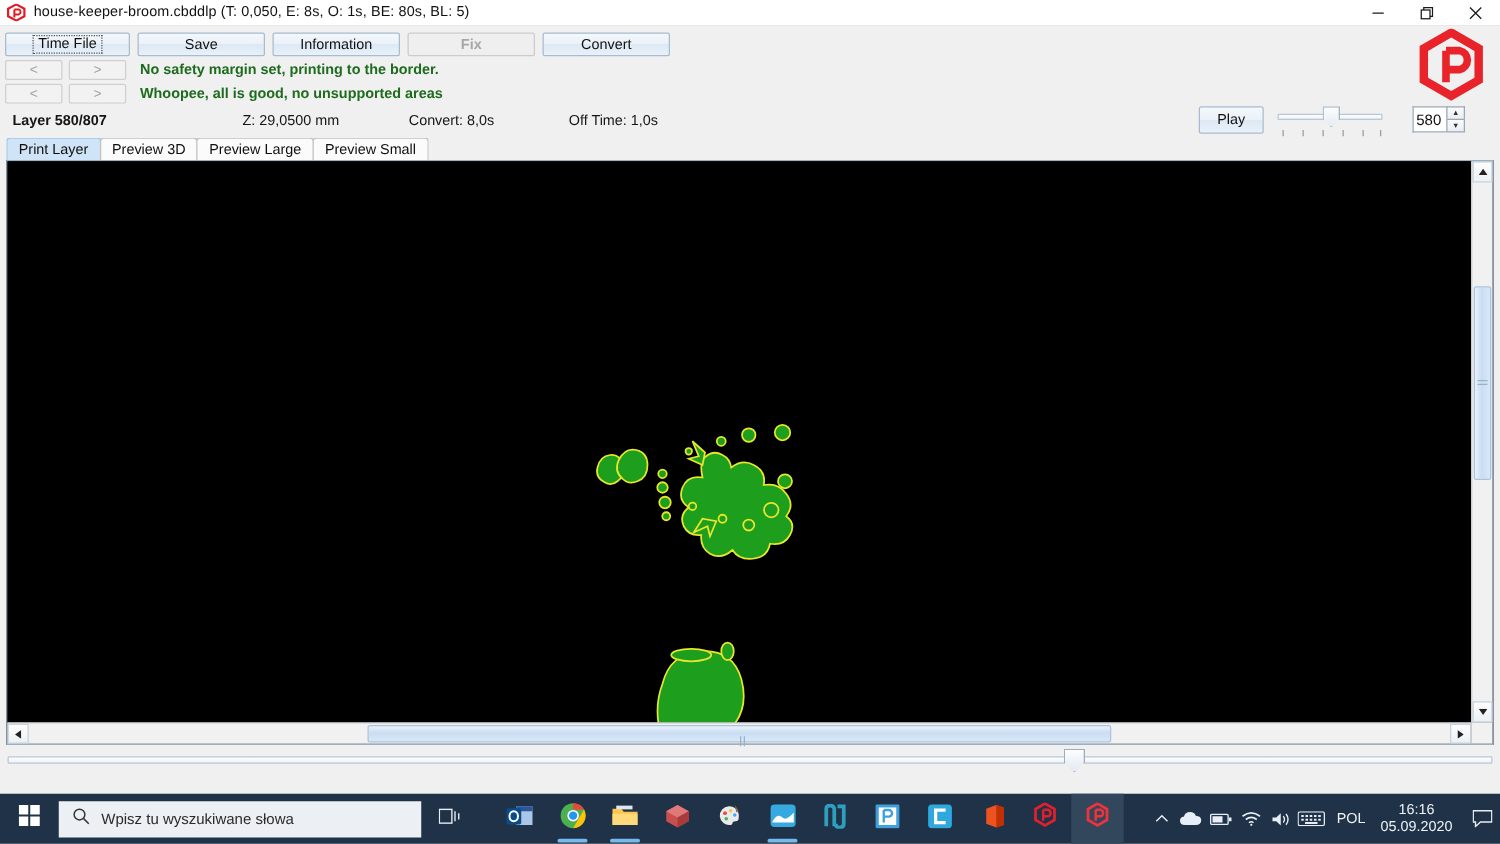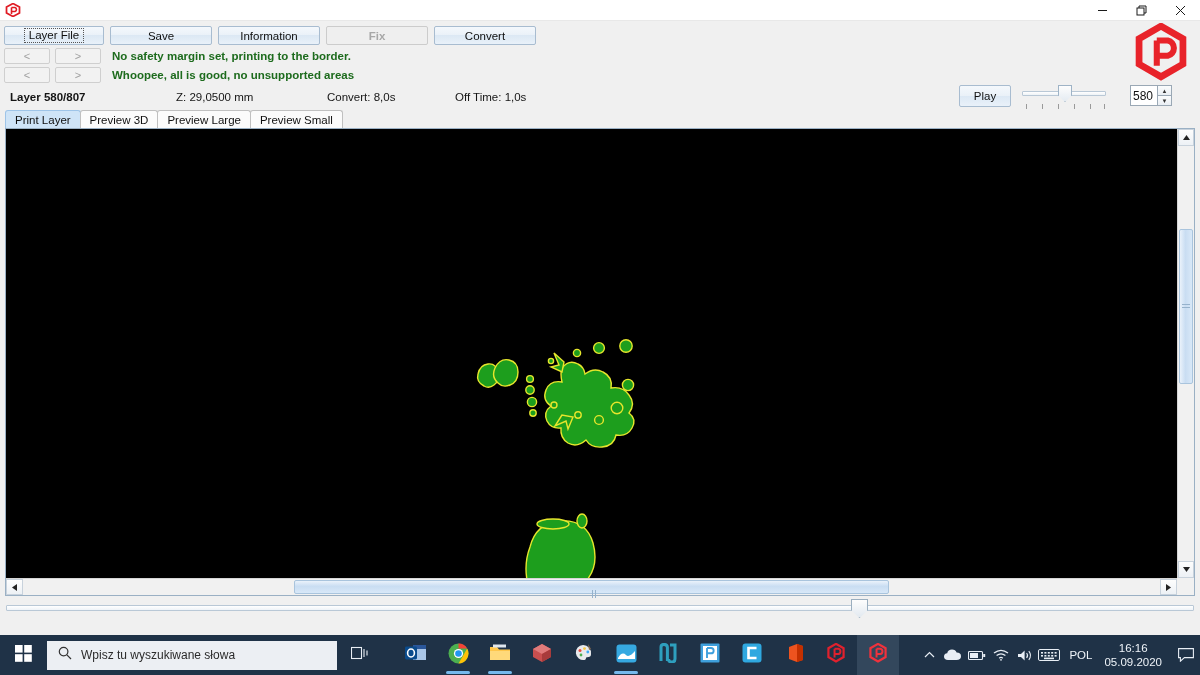--- a/index.html
+++ b/index.html
@@ -53,21 +53,21 @@
   .msg-text { font-size: 11.5px; font-weight: bold; color: #1d6b1d; margin-left: 6px; }
 
   
   .status-row {
     height: 27px; display: flex; align-items: center;
     padding: 0 8px; position: relative; background: #f0f0f0;
   }
   .status-item { font-size: 11.5px; color: #151515; font-weight: bold; text-align: center; }
   .status-item.normal { font-weight: normal; }
   .st1 { position: absolute; left: 10px; }
-  .st2 { position: absolute; left: 176px; }
+  .st2 { position: absolute; left: 194px; }
   .st3 { position: absolute; left: 327px; }
   .st4 { position: absolute; left: 455px; }
 
   .play-btn {
     position: absolute; left: 959px; top: 2px;
     width: 52px; height: 22px;
     background: linear-gradient(to bottom, #f4f8fc 0%, #eaf1f8 48%, #dce8f4 50%, #e9f1f9 100%);
     border: 1px solid #a8bcd0; border-radius: 2px;
     font-size: 11.5px; color: #101010;
     display: flex; align-items: center; justify-content: center;
@@ -220,20 +220,21 @@
 </head>
 <body>
 
 <div class="titlebar">
   <span class="title-logo">
     <svg width="16" height="14" viewBox="0 0 32 28">
       <path d="M16 1 L29 8 L29 20 L16 27 L3 20 L3 8 Z" fill="none" stroke="#e01b24" stroke-width="3.5"></path>
       <path d="M13 9 L13 22 M13 9 L20 9 A4.2 4.2 0 0 1 20 17 L13 17" fill="none" stroke="#e01b24" stroke-width="3.2"></path>
     </svg>
   </span>
+  <span class="title-text">house-keeper-broom.cbddlp (T: 0,050, E: 8s, O: 1s, BE: 80s, BL: 5)</span>
   <div class="win-buttons">
     <div class="win-btn">
       <svg width="11" height="11" viewBox="0 0 11 11">
           <path d="M1 5.5 H10" stroke="#1a1a1a" stroke-width="1"></path>
         </svg>
     </div>
     <div class="win-btn">
       <svg width="11" height="11" viewBox="0 0 11 11">
         <rect x="1" y="3" width="7" height="7" fill="none" stroke="#1a1a1a" stroke-width="1"></rect>
         <path d="M3 3 V1 H10 V8 H8" fill="none" stroke="#1a1a1a" stroke-width="1"></path>
@@ -244,21 +245,21 @@
         <path d="M1 1 L10 10 M10 1 L1 10" stroke="#1a1a1a" stroke-width="1"></path>
       </svg>
     </div>
   </div>
 </div>
 
 <div class="toolbar-area" style="position:relative;">
 
   <div class="btn-row">
     <div class="tbtn first">
-      <span class="focus-ring">Layer File</span>
+      <span class="focus-ring">Time File</span>
     </div>
     <div class="tbtn">
       <span>Save</span>
     </div>
     <div class="tbtn">
       <span>Information</span>
     </div>
     <div class="tbtn disabled">
       <span>Fix</span>
     </div>

